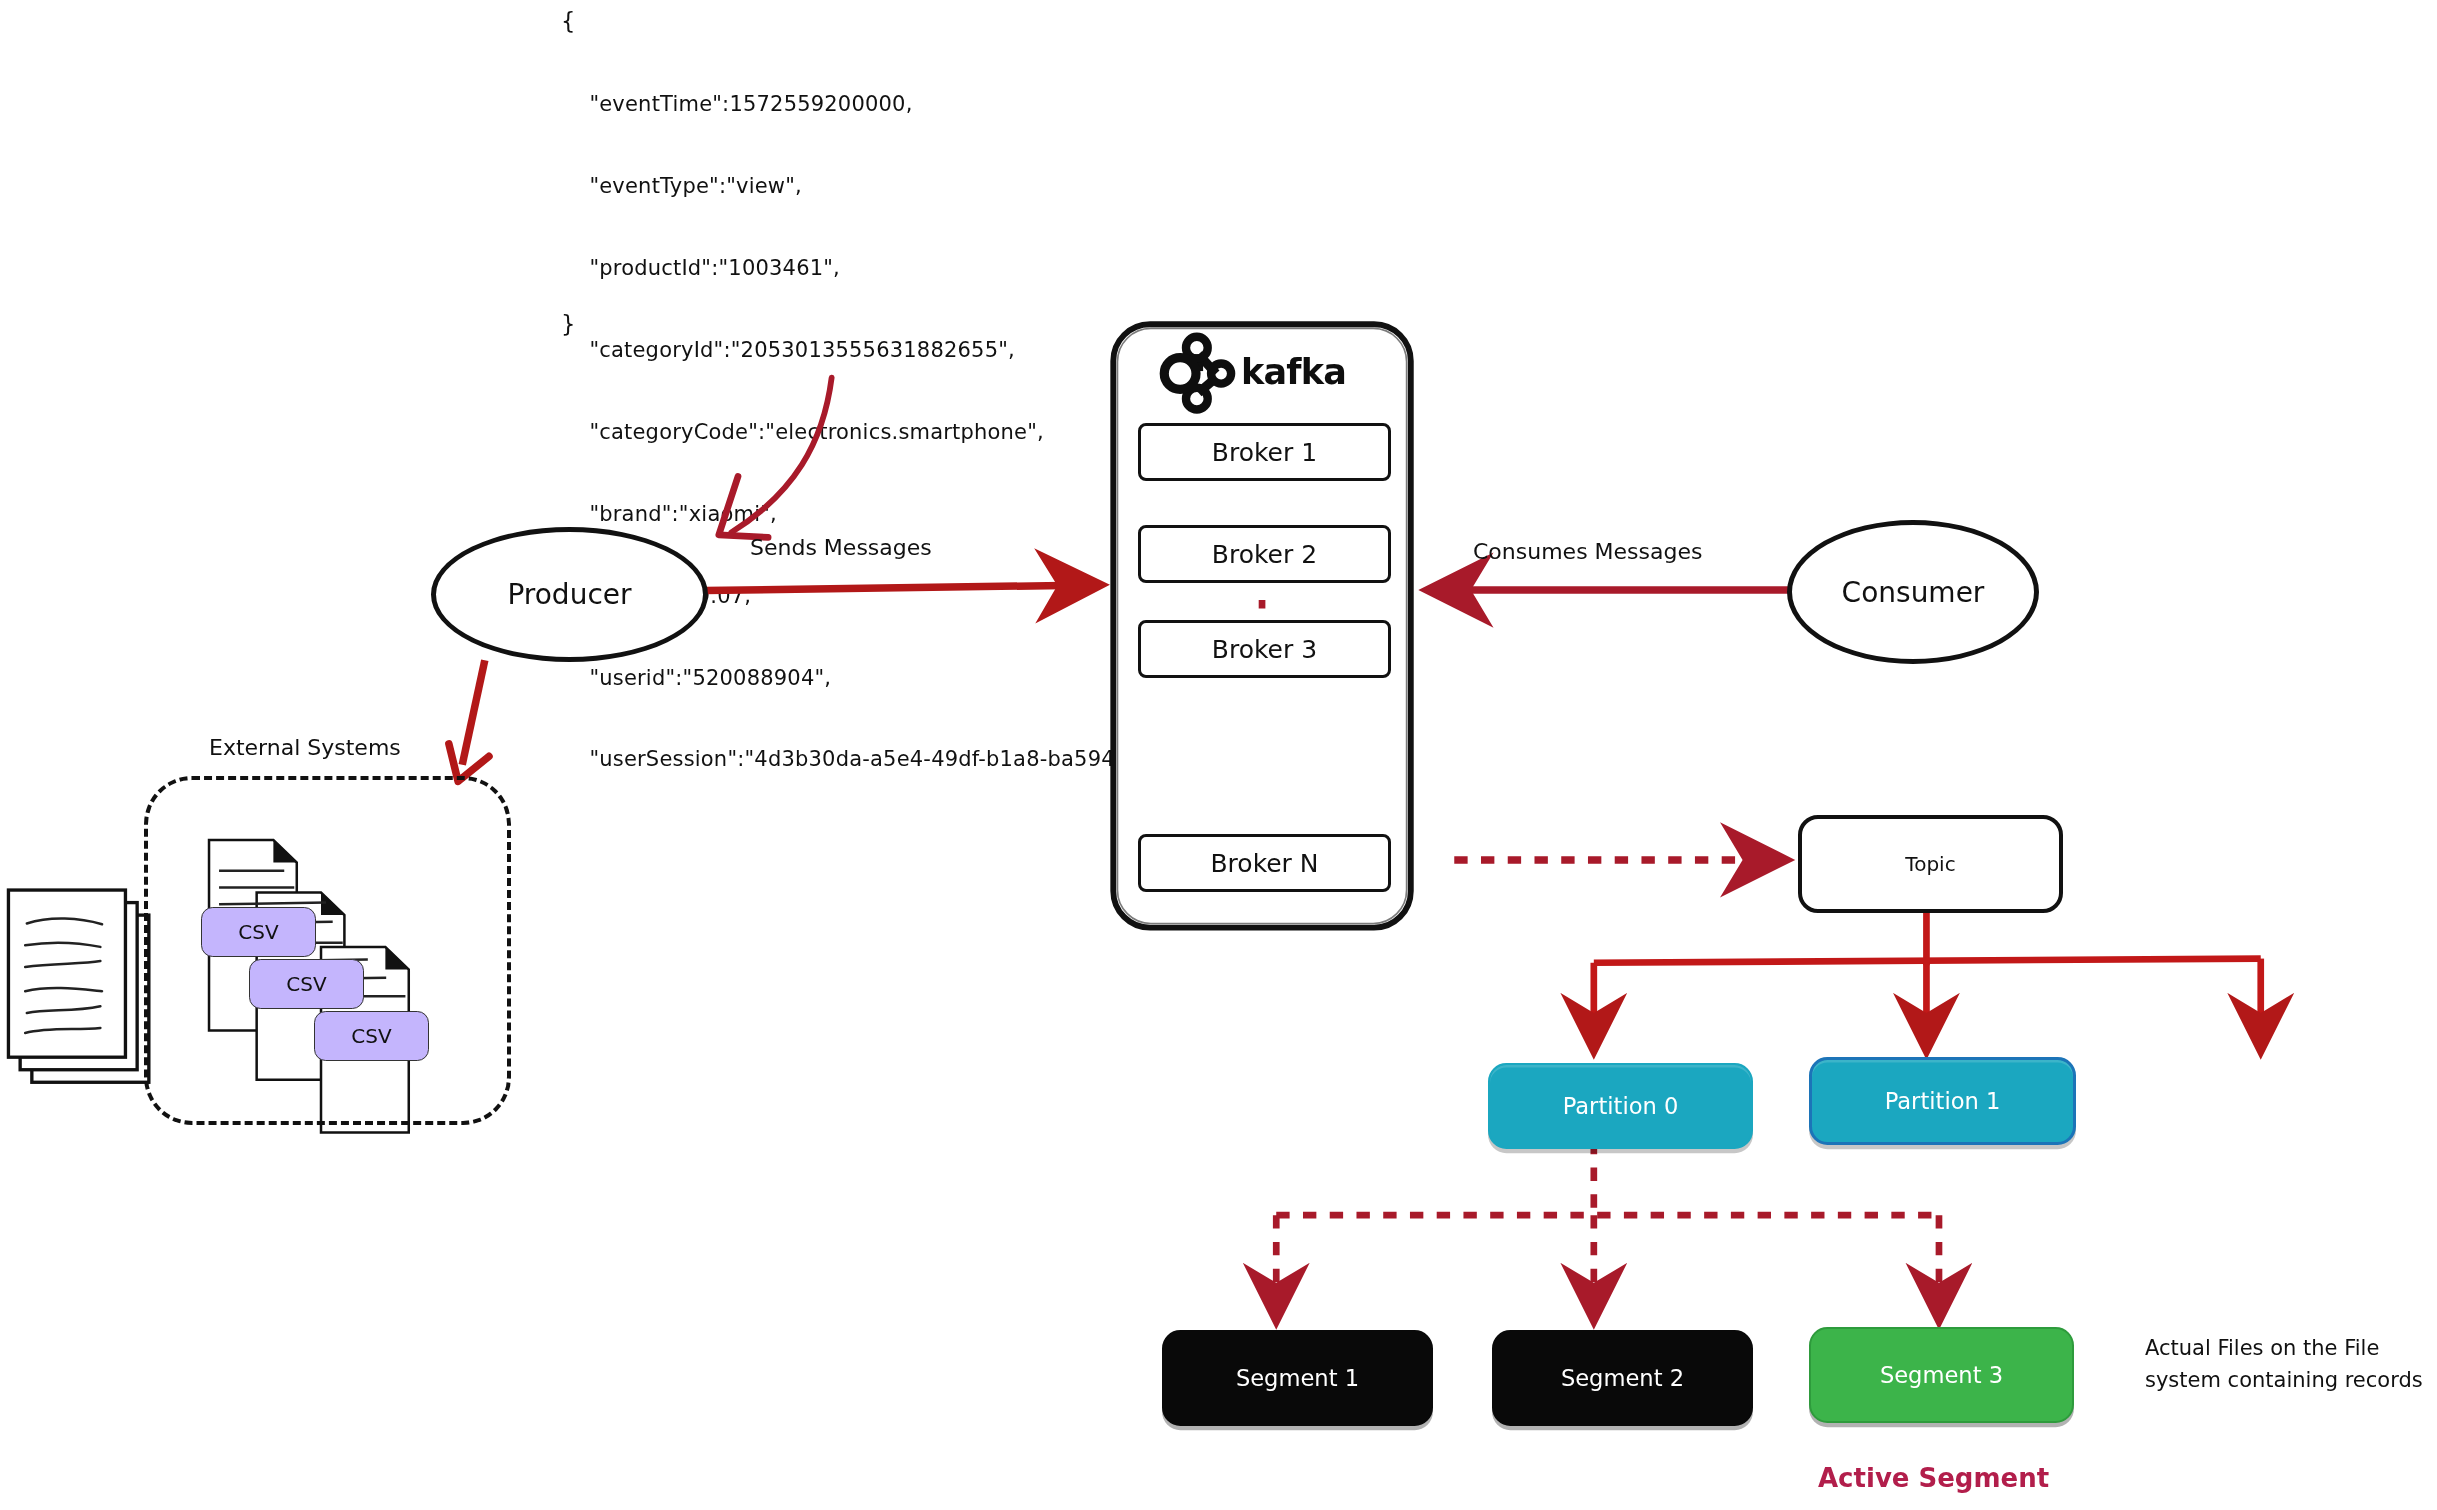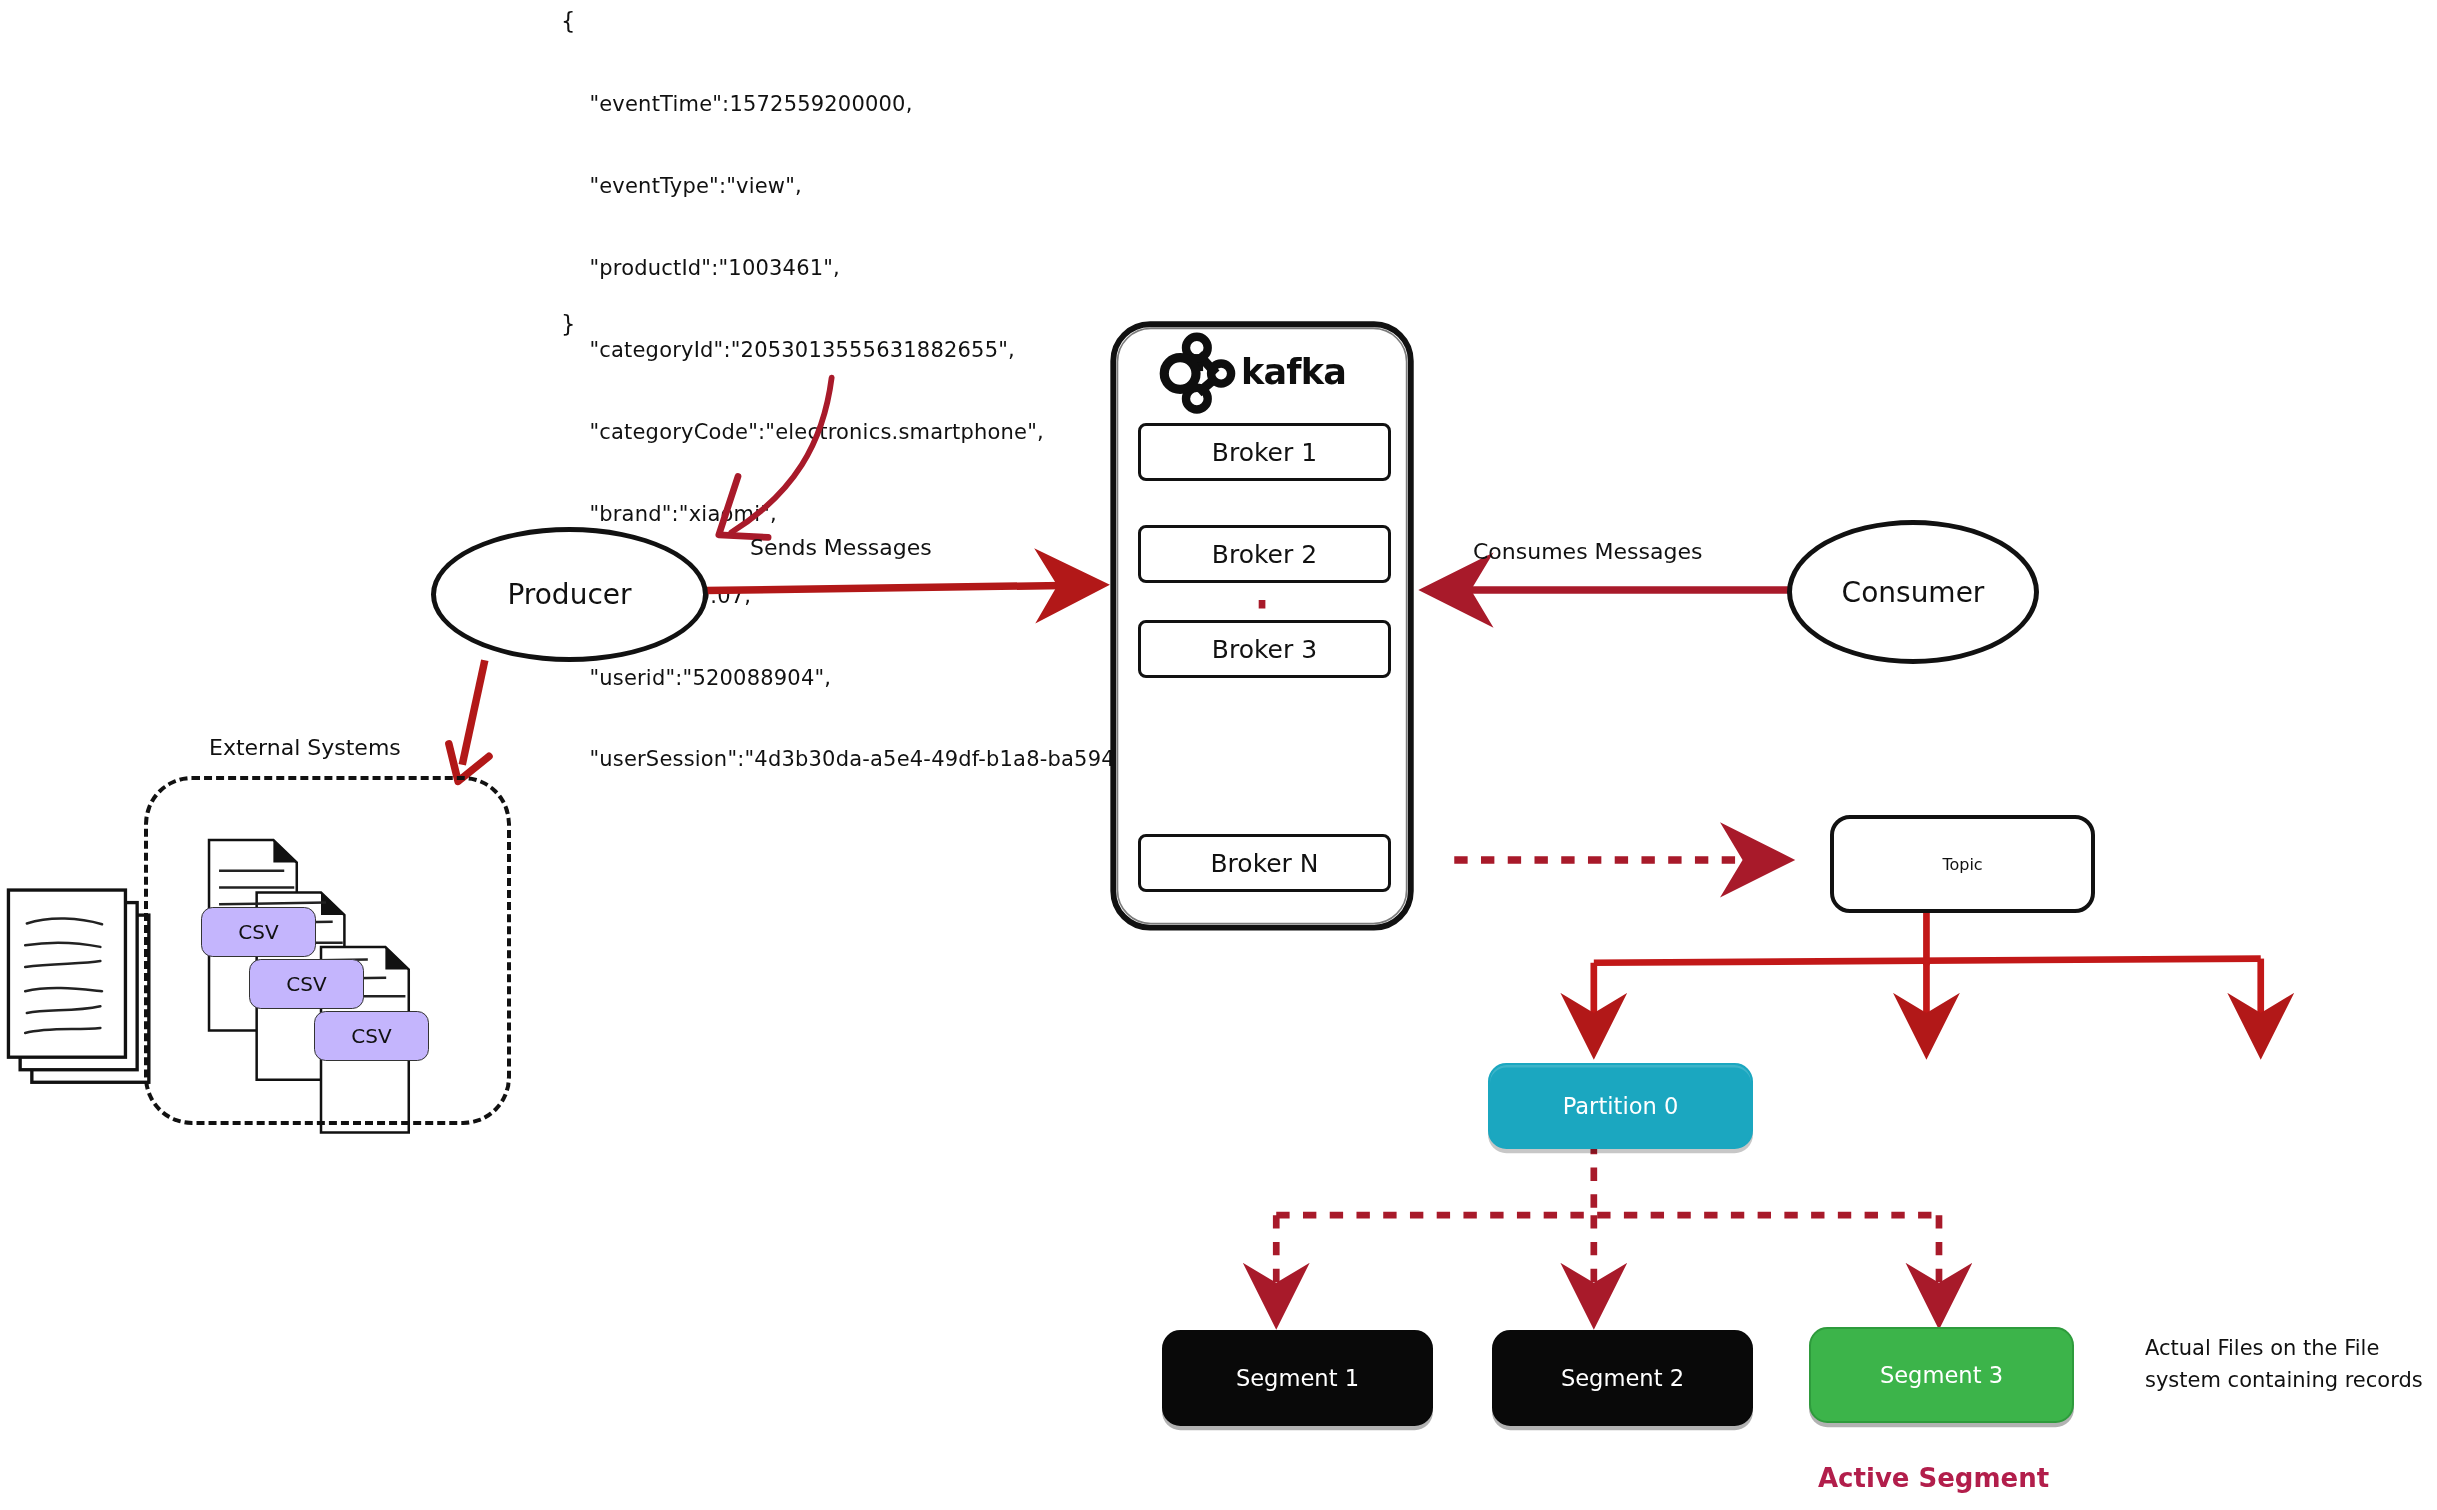--- a/index.html
+++ b/index.html
@@ -36,21 +36,21 @@
 
   
   .card{position:absolute;display:flex;align-items:center;justify-content:center;
     border-radius:18.4px;font-family:"DejaVu Sans", sans-serif;font-size:22.6px;
     color:#ffffff;text-align:center;}
   .card.partition{box-shadow:0 4.2px 0 rgba(0,0,0,.22), inset 0 2.5px 0 rgba(255,255,255,.15);}
   .card.segment{box-shadow:0 4.2px 0 rgba(0,0,0,.30);}
 
   .topic-box{position:absolute;display:flex;align-items:center;justify-content:center;
     border:4.2px solid #111;border-radius:20px;background:#fff;
-    font-family:"DejaVu Sans", sans-serif;font-size:16px;color:#111;margin-left:32px;}
+    font-family:"DejaVu Sans", sans-serif;font-size:20px;color:#111;}
 
   .active-seg{position:absolute;font-family:"DejaVu Sans", sans-serif;
     font-size:26px;font-weight:700;white-space:nowrap;}
 
   
   .ext-dashed{position:absolute;border:4.2px dashed #111;border-radius:48px;}
   .csv-pill{position:absolute;background:#c4b5fd;border:1.7px solid #333;border-radius:11.7px;
     display:flex;align-items:center;justify-content:center;
     font-family:"DejaVu Sans", sans-serif;font-size:20px;color:#111;}
 
@@ -227,20 +227,24 @@
   </div>
 
   <div class="topic-box" style="left:1798px;top:815px;width:257px;height:90px;">
     <span>Topic</span>
   </div>
 
   <div class="card partition" style="left:1488px;top:1063px;width:261px;height:82px;
        background:#1BA7C0;border:2.5px solid #1BA7C0;">
     <span>Partition 0</span>
   </div>
+  <div class="card partition" style="left:1809px;top:1057px;width:261px;height:82px;
+       background:#1BA7C0;border:3.3px solid #1C74B8;">
+    <span>Partition 1</span>
+  </div>
 
   <div class="card segment" style="left:1162px;top:1330px;width:267px;height:92px;
        background:#090909;border:2.5px solid #090909;">
     <span>Segment 1</span>
   </div>
   <div class="card segment" style="left:1492px;top:1330px;width:257px;height:92px;
        background:#090909;border:2.5px solid #090909;">
     <span>Segment 2</span>
   </div>
   <div class="card segment" style="left:1809px;top:1327px;width:261px;height:92px;

